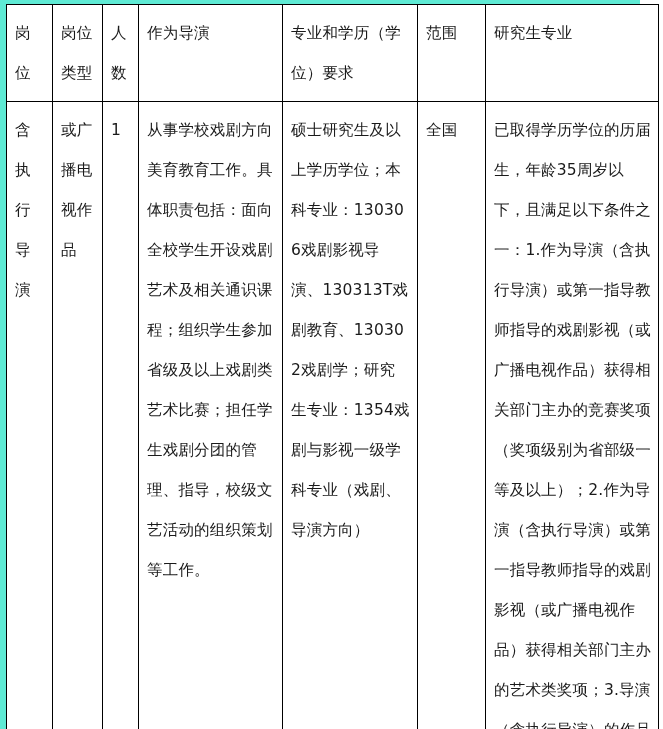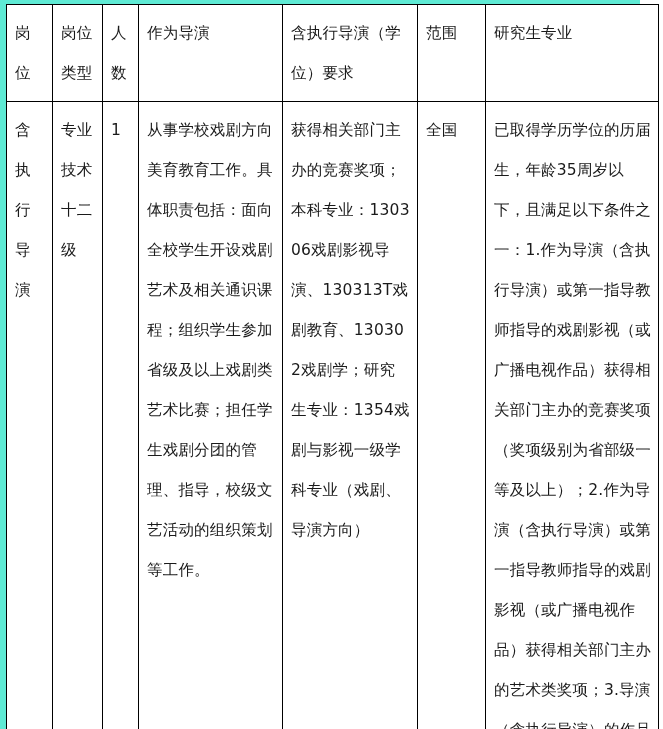--- a/index.html
+++ b/index.html
@@ -87,46 +87,46 @@
         <td>
             <span class="cell-text">岗位类型</span>
           </td>
         <td>
             <span class="cell-text">人数</span>
           </td>
         <td>
             <span class="cell-text">作为导演</span>
           </td>
         <td>
-            <span class="cell-text">含执行导演（学位）要求</span>
+            <span class="cell-text">专业和学历（学位）要求</span>
           </td>
         <td>
             <span class="cell-text">范围</span>
           </td>
         <td>
             <span class="cell-text">研究生专业</span>
           </td>
       </tr>
     </thead>
     <tbody>
       <tr>
         <td class="body-cell narrow-body">
             <span class="cell-text">含执行导演</span>
           </td>
         <td class="body-cell narrow-body">
-            <span class="cell-text">专业技术十二级</span>
+            <span class="cell-text">或广播电视作品</span>
           </td>
         <td class="body-cell narrow-body">
             <span class="cell-text">1</span>
           </td>
         <td class="body-cell">
             <span class="cell-text">从事学校戏剧方向美育教育工作。具体职责包括：面向全校学生开设戏剧艺术及相关通识课程；组织学生参加省级及以上戏剧类艺术比赛；担任学生戏剧分团的管理、指导，校级文艺活动的组织策划等工作。</span>
           </td>
         <td class="body-cell">
-            <span class="cell-text">获得相关部门主办的竞赛奖项；本科专业：130306戏剧影视导演、130313T戏剧教育、130302戏剧学；研究生专业：1354戏剧与影视一级学科专业（戏剧、导演方向）</span>
+            <span class="cell-text">硕士研究生及以上学历学位；本科专业：130306戏剧影视导演、130313T戏剧教育、130302戏剧学；研究生专业：1354戏剧与影视一级学科专业（戏剧、导演方向）</span>
           </td>
         <td class="body-cell">
             <span class="cell-text">全国</span>
           </td>
         <td class="body-cell">
             <span class="cell-text">已取得学历学位的历届生，年龄35周岁以下，且满足以下条件之一：1.作为导演（含执行导演）或第一指导教师指导的戏剧影视（或广播电视作品）获得相关部门主办的竞赛奖项（奖项级别为省部级一等及以上）；2.作为导演（含执行导演）或第一指导教师指导的戏剧影视（或广播电视作品）获得相关部门主办的艺术类奖项；3.导演（含执行导演）的作品在省级及以上官方电视媒体播出</span>
           </td>
       </tr>
     </tbody>
   </table>

